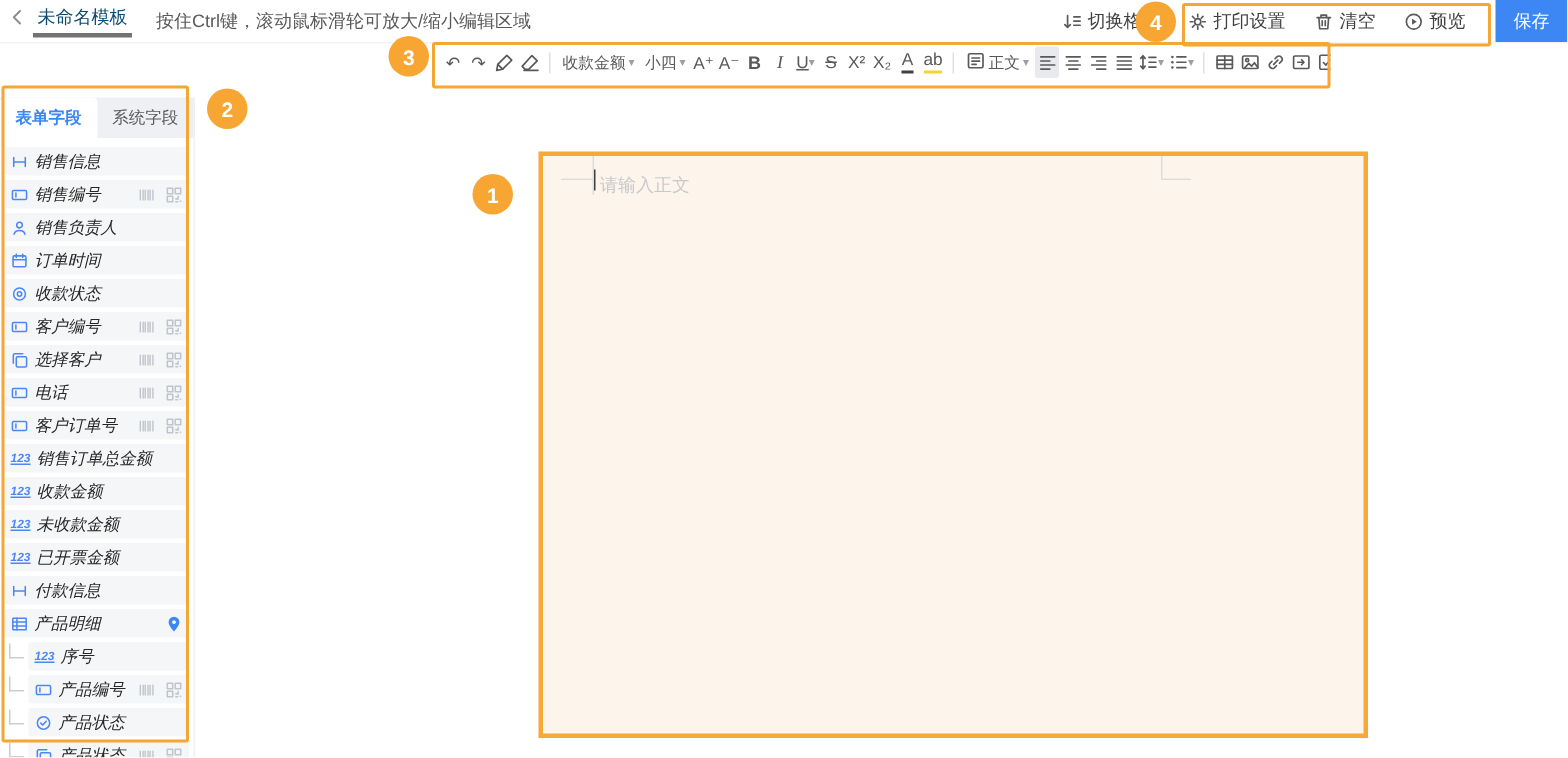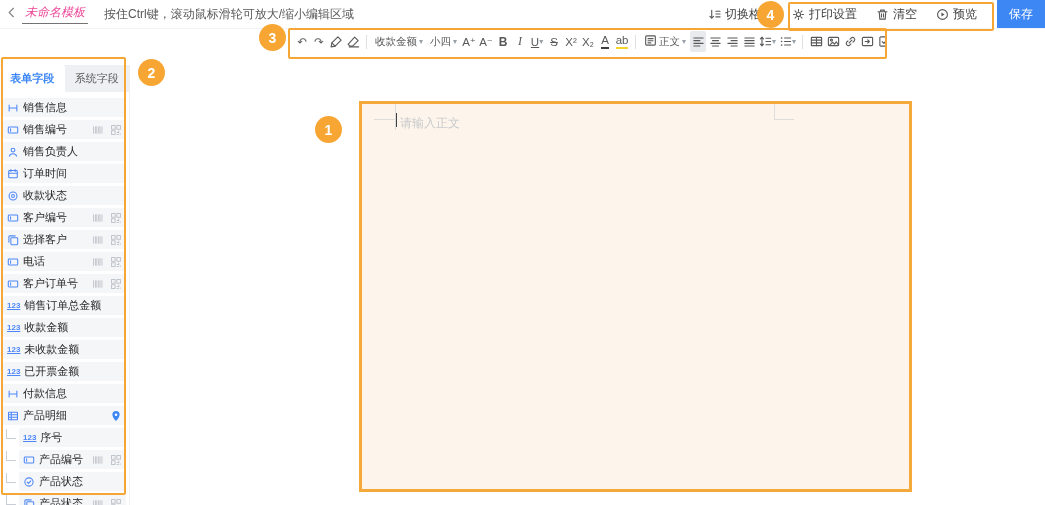--- a/index.html
+++ b/index.html
@@ -4,22 +4,22 @@
 <style>
   html,body{margin:0;padding:0;background:#fff;}
   .app{position:relative;width:1045px;height:505px;background:#fff;overflow:hidden;
        font-family:"Liberation Sans","DejaVu Sans",sans-serif;color:#262626;}
 
   
   .header{position:absolute;top:0;left:0;right:0;height:28px;background:#fff;
           border-bottom:1px solid #f2f3f5;display:flex;align-items:center;}
   .back{width:22px;height:28px;display:flex;align-items:center;justify-content:center;
         color:#8c8c8c;cursor:pointer;flex:none;}
-  .title{font-size:12px;color:#ec4899;border-bottom:1px solid #737373;padding:0 3px 2px;
-         margin-right:16px;white-space:nowrap;font-style:italic;}
+  .title{font-size:12px;color:#0c4a6e;border-bottom:3px solid #737373;padding:0 3px 2px;
+         margin-right:16px;white-space:nowrap;}
   .hint{font-size:12px;color:#595959;white-space:nowrap;text-align:right;}
   .header-actions{position:absolute;right:58px;top:0;height:28px;display:flex;
                   align-items:center;gap:19px;padding:0 10px;}
   .header-action{display:flex;align-items:center;gap:4px;font-size:12px;color:#404040;cursor:pointer;}
   .header-action svg{display:block;color:#595959;}
   .save-btn{position:absolute;right:0;top:0;width:48px;height:28px;background:#3d87f5;
             color:#fff;font-size:12px;border:none;cursor:pointer;display:flex;
             align-items:center;justify-content:center;}
 
   
@@ -27,21 +27,21 @@
            border-right:1px solid #f0f0f0;box-sizing:border-box;margin-top:37px;}
   .tabs{display:flex;height:27px;background:#eef0f3;}
   .tab{flex:1;display:flex;align-items:center;justify-content:center;font-size:11px;
        color:#595959;cursor:pointer;}
   .tab.active{background:#fff;color:#3d87f5;font-weight:bold;border-radius:3px 3px 0 0;}
   .fields{padding:6px 3px 0 3px;}
   .field-row{display:flex;align-items:center;height:19px;margin-bottom:3px;}
   .tree{width:9px;height:9px;border-left:1px solid #c9ced6;border-bottom:1px solid #c9ced6;
         margin:0 3px 7px 3px;flex:none;}
   .pill{flex:1;display:flex;align-items:center;height:19px;background:#f5f6f7;
-        border-radius:2px;padding:0 4px;gap:4px;min-width:0;cursor:grab;}
+        border-radius:2px;padding:0 4px;gap:4px;min-width:0;cursor:grab;font-style:italic;}
   .ficon{display:flex;flex:none;color:#4c86f8;}
   .ficon svg{display:block;}
   .num-ic{font-size:8px;font-weight:bold;color:#4c86f8;text-decoration:underline;
           flex:none;line-height:1;}
   .flabel{font-size:11px;color:#262626;white-space:nowrap;overflow:hidden;flex:1;}
   .mini{display:flex;flex:none;color:#c0c4cc;margin-left:2px;cursor:pointer;}
   .pin{display:flex;flex:none;color:#3d87f5;margin-left:2px;}
 
   
   .toolbar{position:absolute;left:291px;top:29px;width:590px;height:25px;display:flex;

